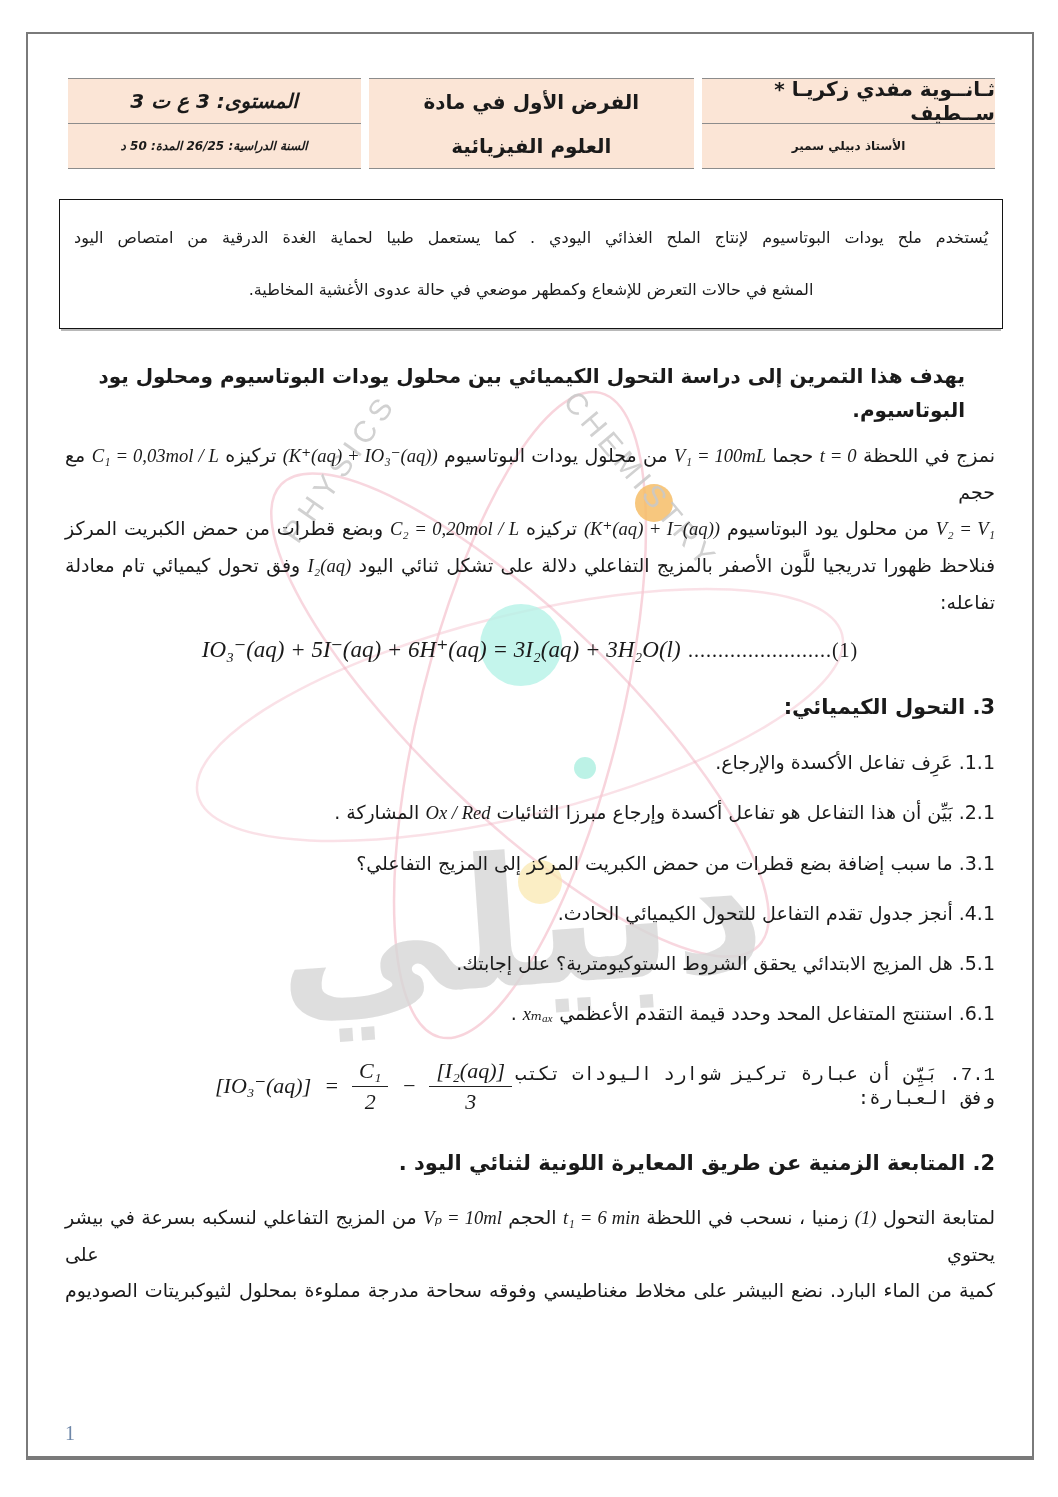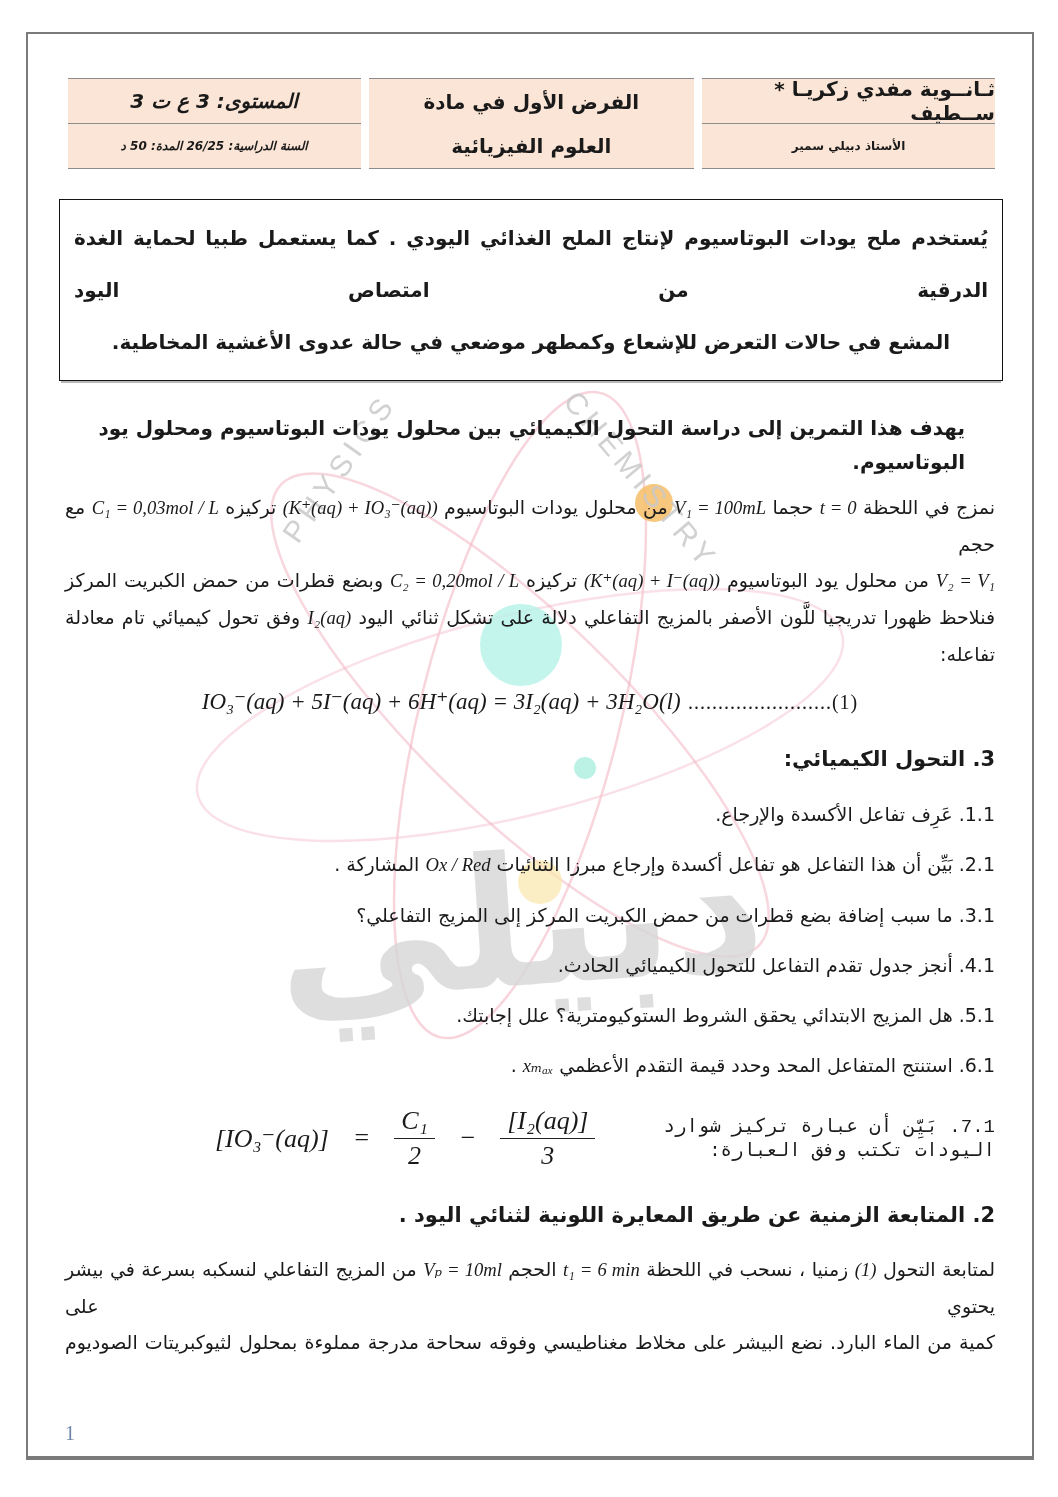--- a/index.html
+++ b/index.html
@@ -25,21 +25,21 @@
   .hcell .hrow.sub{font-weight:bold;font-size:12px;}
   .hcell .divider{border-bottom:1px solid #8c8c8c;}
   .cell-school{width:31.5%;}
   .cell-exam{width:35%;}
   .cell-level{width:31.5%;font-style:italic;}
 
   
   .intro-box{
     margin:30px -8px 0 -6px;border:1.5px solid #141414;
     box-shadow:0 4px 0 -2px #b8b8b8;
-    padding:12px 14px;font-size:20px;font-weight:bold;
+    padding:12px 14px;font-size:16px;
   }
   .intro-box .bline{line-height:52px;}
   .fill{text-align:justify;text-align-last:justify;}
   .centerline{text-align:center;}
 
   .goal{margin-top:30px;padding-right:30px;font-weight:bold;font-size:20px;line-height:34px;}
 
   .para .pline{line-height:36px;font-size:19px;}
   .para1{margin-top:10px;}
   .math{
@@ -52,21 +52,21 @@
 
   .section-title{font-weight:bold;font-size:21px;line-height:40px;margin-top:14px;}
   .qlist .qline{line-height:50px;font-size:19px;}
   .qlist{margin-top:10px;}
 
   .q71row{display:flex;align-items:center;margin-top:4px;min-height:86px;}
   .q71row .qtext{font-size:19px;font-family:Liberation Mono, monospace;}
   .formula{
     direction:ltr;margin-left:150px;margin-right:auto;
     font-family:"Liberation Serif","DejaVu Serif","DejaVu Sans",serif;
-    font-style:italic;font-size:26px;display:flex;align-items:center;gap:24px;
+    font-style:italic;font-size:22px;display:flex;align-items:center;gap:13px;
   }
   .frac{display:inline-flex;flex-direction:column;text-align:center;vertical-align:middle;}
   .frac .num{border-bottom:1.6px solid #222;padding:0 7px 2px;}
   .frac .den{padding:2px 7px 0;}
 
   .para2{margin-top:16px;}
 
   .page-number{
     position:absolute;left:65px;top:1422px;z-index:1;direction:ltr;
     color:#6e87a8;font-size:20px;font-family:"Liberation Serif",serif;

